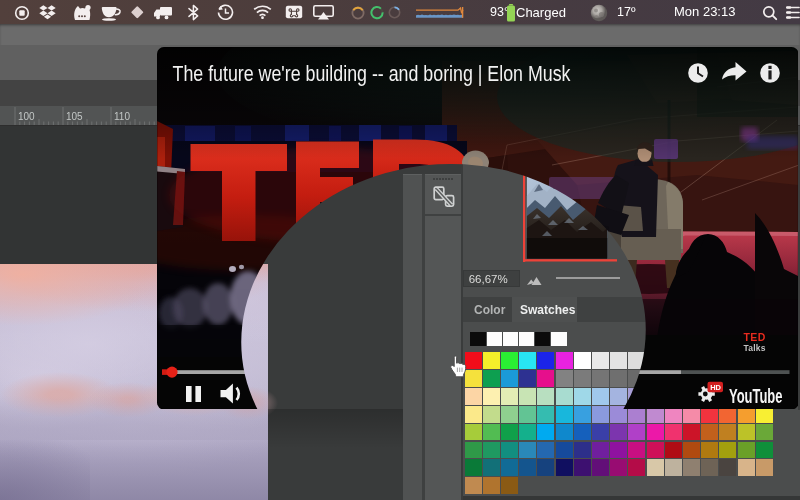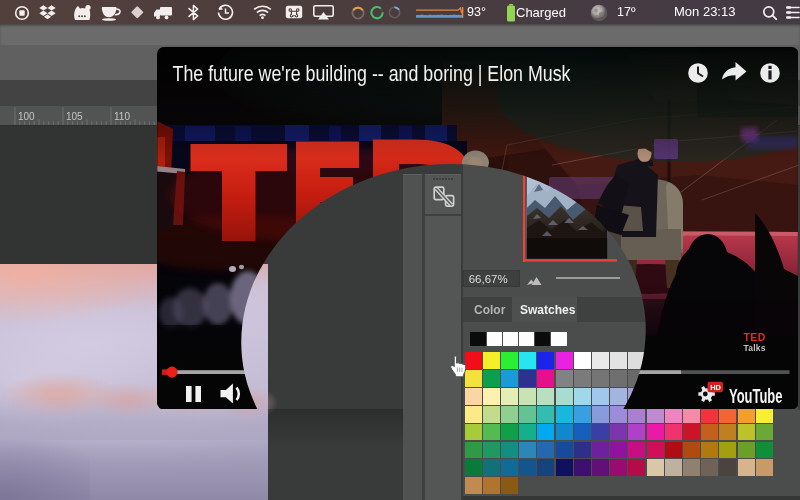--- a/index.html
+++ b/index.html
@@ -537,21 +537,21 @@
     <svg style="position:absolute;left:388px;top:5.5px" width="13" height="13" viewBox="0 0 13 13">
       <circle cx="6.5" cy="6.5" r="5.2" fill="none" stroke="#6a5a58" stroke-width="1.6"></circle>
       <path d="M 6.5 1.3 A 5.2 5.2 0 0 1 11 3.8" fill="none" stroke="#7cb2e8" stroke-width="1.8"></path>
     </svg>
     <svg style="position:absolute;left:416px;top:7px" width="50" height="11" viewBox="0 0 50 11">
       <rect x="0" y="8.6" width="47" height="1.8" fill="#7aa0d0"></rect>
       <path d="M0 8.6 2 7.8 4 8.2 6 7.6 8 8.3 10 7.9 12 8.4 14 7.5 16 8.2 18 7.8 20 8.3 22 7.7 24 8.1 26 7.6 28 8.2 30 7.8 32 8.3 34 7.7 36 8 38 7.5 40 8.1 42 7.7 44 8.2 46 7.8 47 8 47 10.4 0 10.4z" fill="#6896c8"></path>
       <path d="M0 3.2 H42 L44.5 1 45.5 5.4 47 3.2" fill="none" stroke="#e0883c" stroke-width="1.3"></path>
       <path d="M46.6 0 V 10.8" stroke="#e0883c" stroke-width="1.4"></path>
     </svg>
-    <span style="position:absolute;left:467px;top:4.5px;font-size:12.5px;color:#fff">93°</span>
+    <span style="position:absolute;left:490px;top:4.5px;font-size:12.5px;color:#fff">93°</span>
     <svg style="position:absolute;left:506px;top:3.5px" width="10" height="18" viewBox="0 0 10 18">
       <rect x="3" y="0" width="4" height="1.6" rx=".6" fill="#94d455"></rect>
       <rect x="1" y="1.6" width="8" height="16" rx="1.6" fill="#94d455"></rect>
     </svg>
     <span style="position:absolute;left:516px;top:4.5px;font-size:13px;color:#fff">Charged</span>
     <svg style="position:absolute;left:590px;top:3.5px" width="18" height="18" viewBox="0 0 18 18">
       <defs>
         <radialGradient id="mn" cx="40%" cy="35%">
           <stop offset="0%" stop-color="#cfccc8"></stop>
           <stop offset="55%" stop-color="#a8a4a0"></stop>

